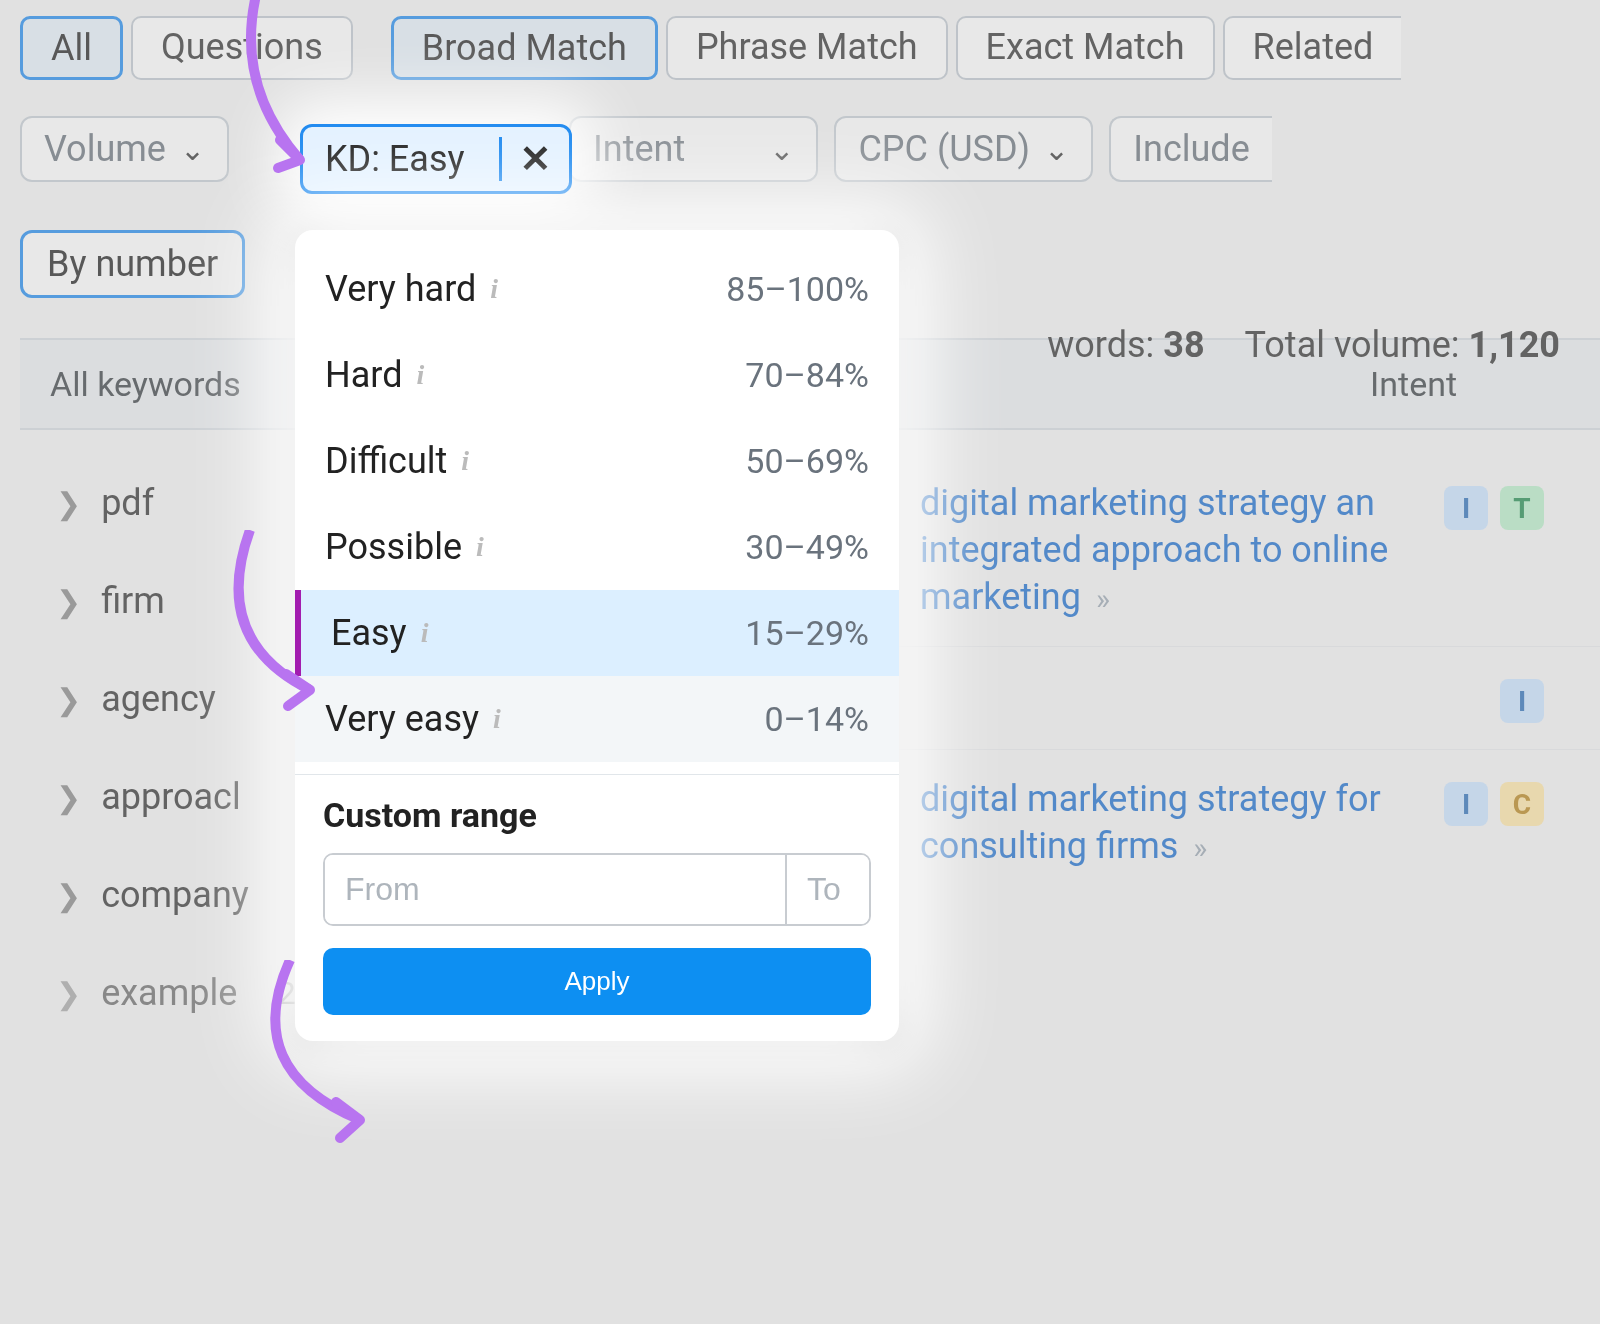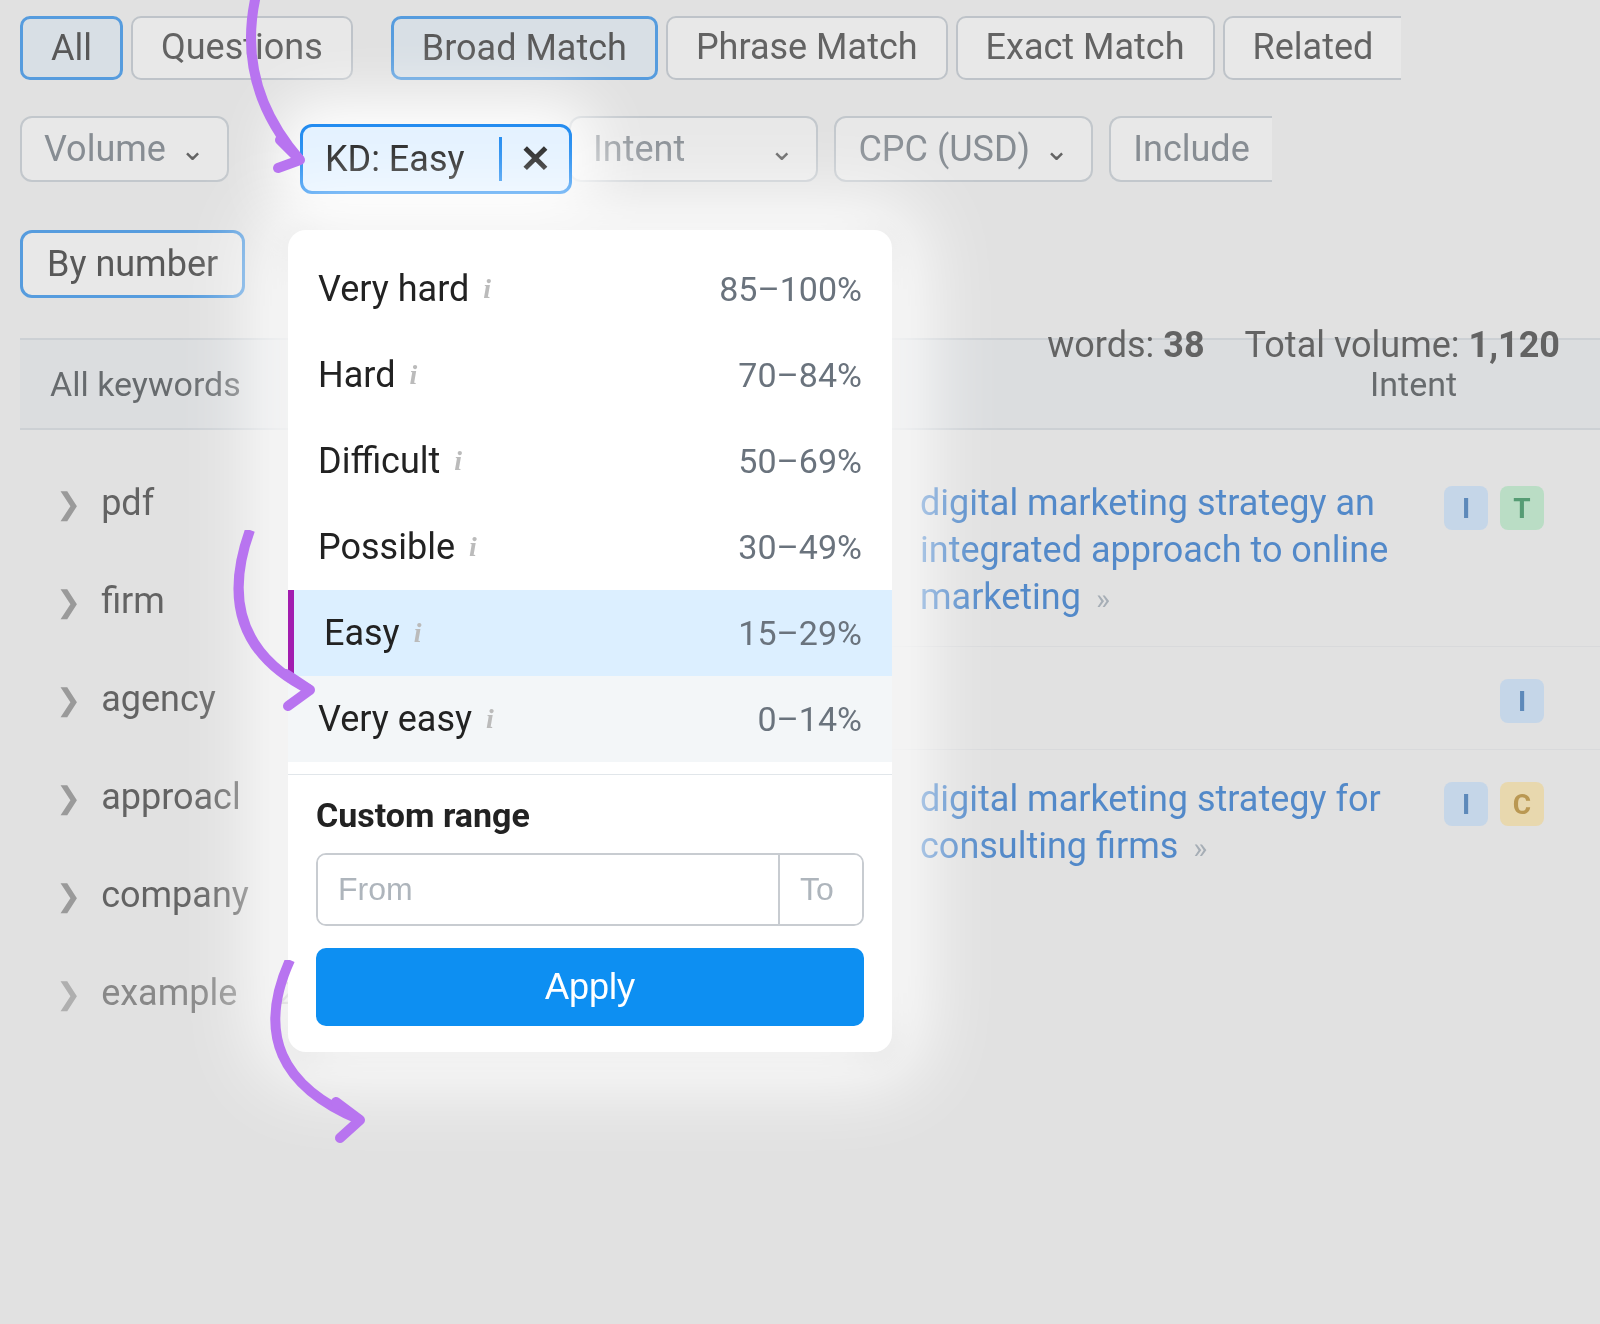--- a/index.html
+++ b/index.html
@@ -111,21 +111,21 @@
     display:flex; align-items:center; justify-content:center;
     font-size:28px; font-weight:700;
   }
   .badge.I { background:#c9e3ff; color:#2a6db8; }
   .badge.T { background:#b8efc9; color:#1f8a4e; }
   .badge.C { background:#ffe6a6; color:#b8841a; }
 
   
   .dropdown {
     position:absolute;
-    left: 288px; top: 230px;
+    left: 295px; top: 230px;
     width: 604px;
     background:#fff;
     border-radius: 18px;
     box-shadow: 0 0 80px 30px rgba(255,255,255,1), 0 4px 24px rgba(0,0,0,0.2);
     z-index: 50;
     padding: 16px 0 26px 0;
   }
   .dd-item {
     display:flex; align-items:center;
     padding: 22px 30px;
@@ -141,21 +141,21 @@
   .custom-range h4 { font-size:34px; font-weight:700; color:#222; margin-bottom:18px; }
   .range-inputs { display:flex; border:2px solid #c8ccd1; border-radius:10px; overflow:hidden; margin-bottom:22px;}
   .range-inputs input {
     flex:1; border:none; outline:none;
     font-size:32px; padding:16px 20px; color:#333;
   }
   .range-inputs input::placeholder { color:#aeb5bc; }
   .range-inputs input:first-child { border-right:2px solid #c8ccd1; }
   .apply-btn {
     width:100%; background:#0d8ff2; color:#fff;
-    font-size:36px; border:none; border-radius:10px;
+    font-size:26px; border:none; border-radius:10px;
     padding:18px 0; cursor:pointer;
   }
 
   
   .kd-highlight {
     position:absolute;
     left: 300px; top: 124px;
     z-index: 50;
     border-radius: 16px;
     box-shadow: 0 0 60px 24px rgba(255,255,255,1);

